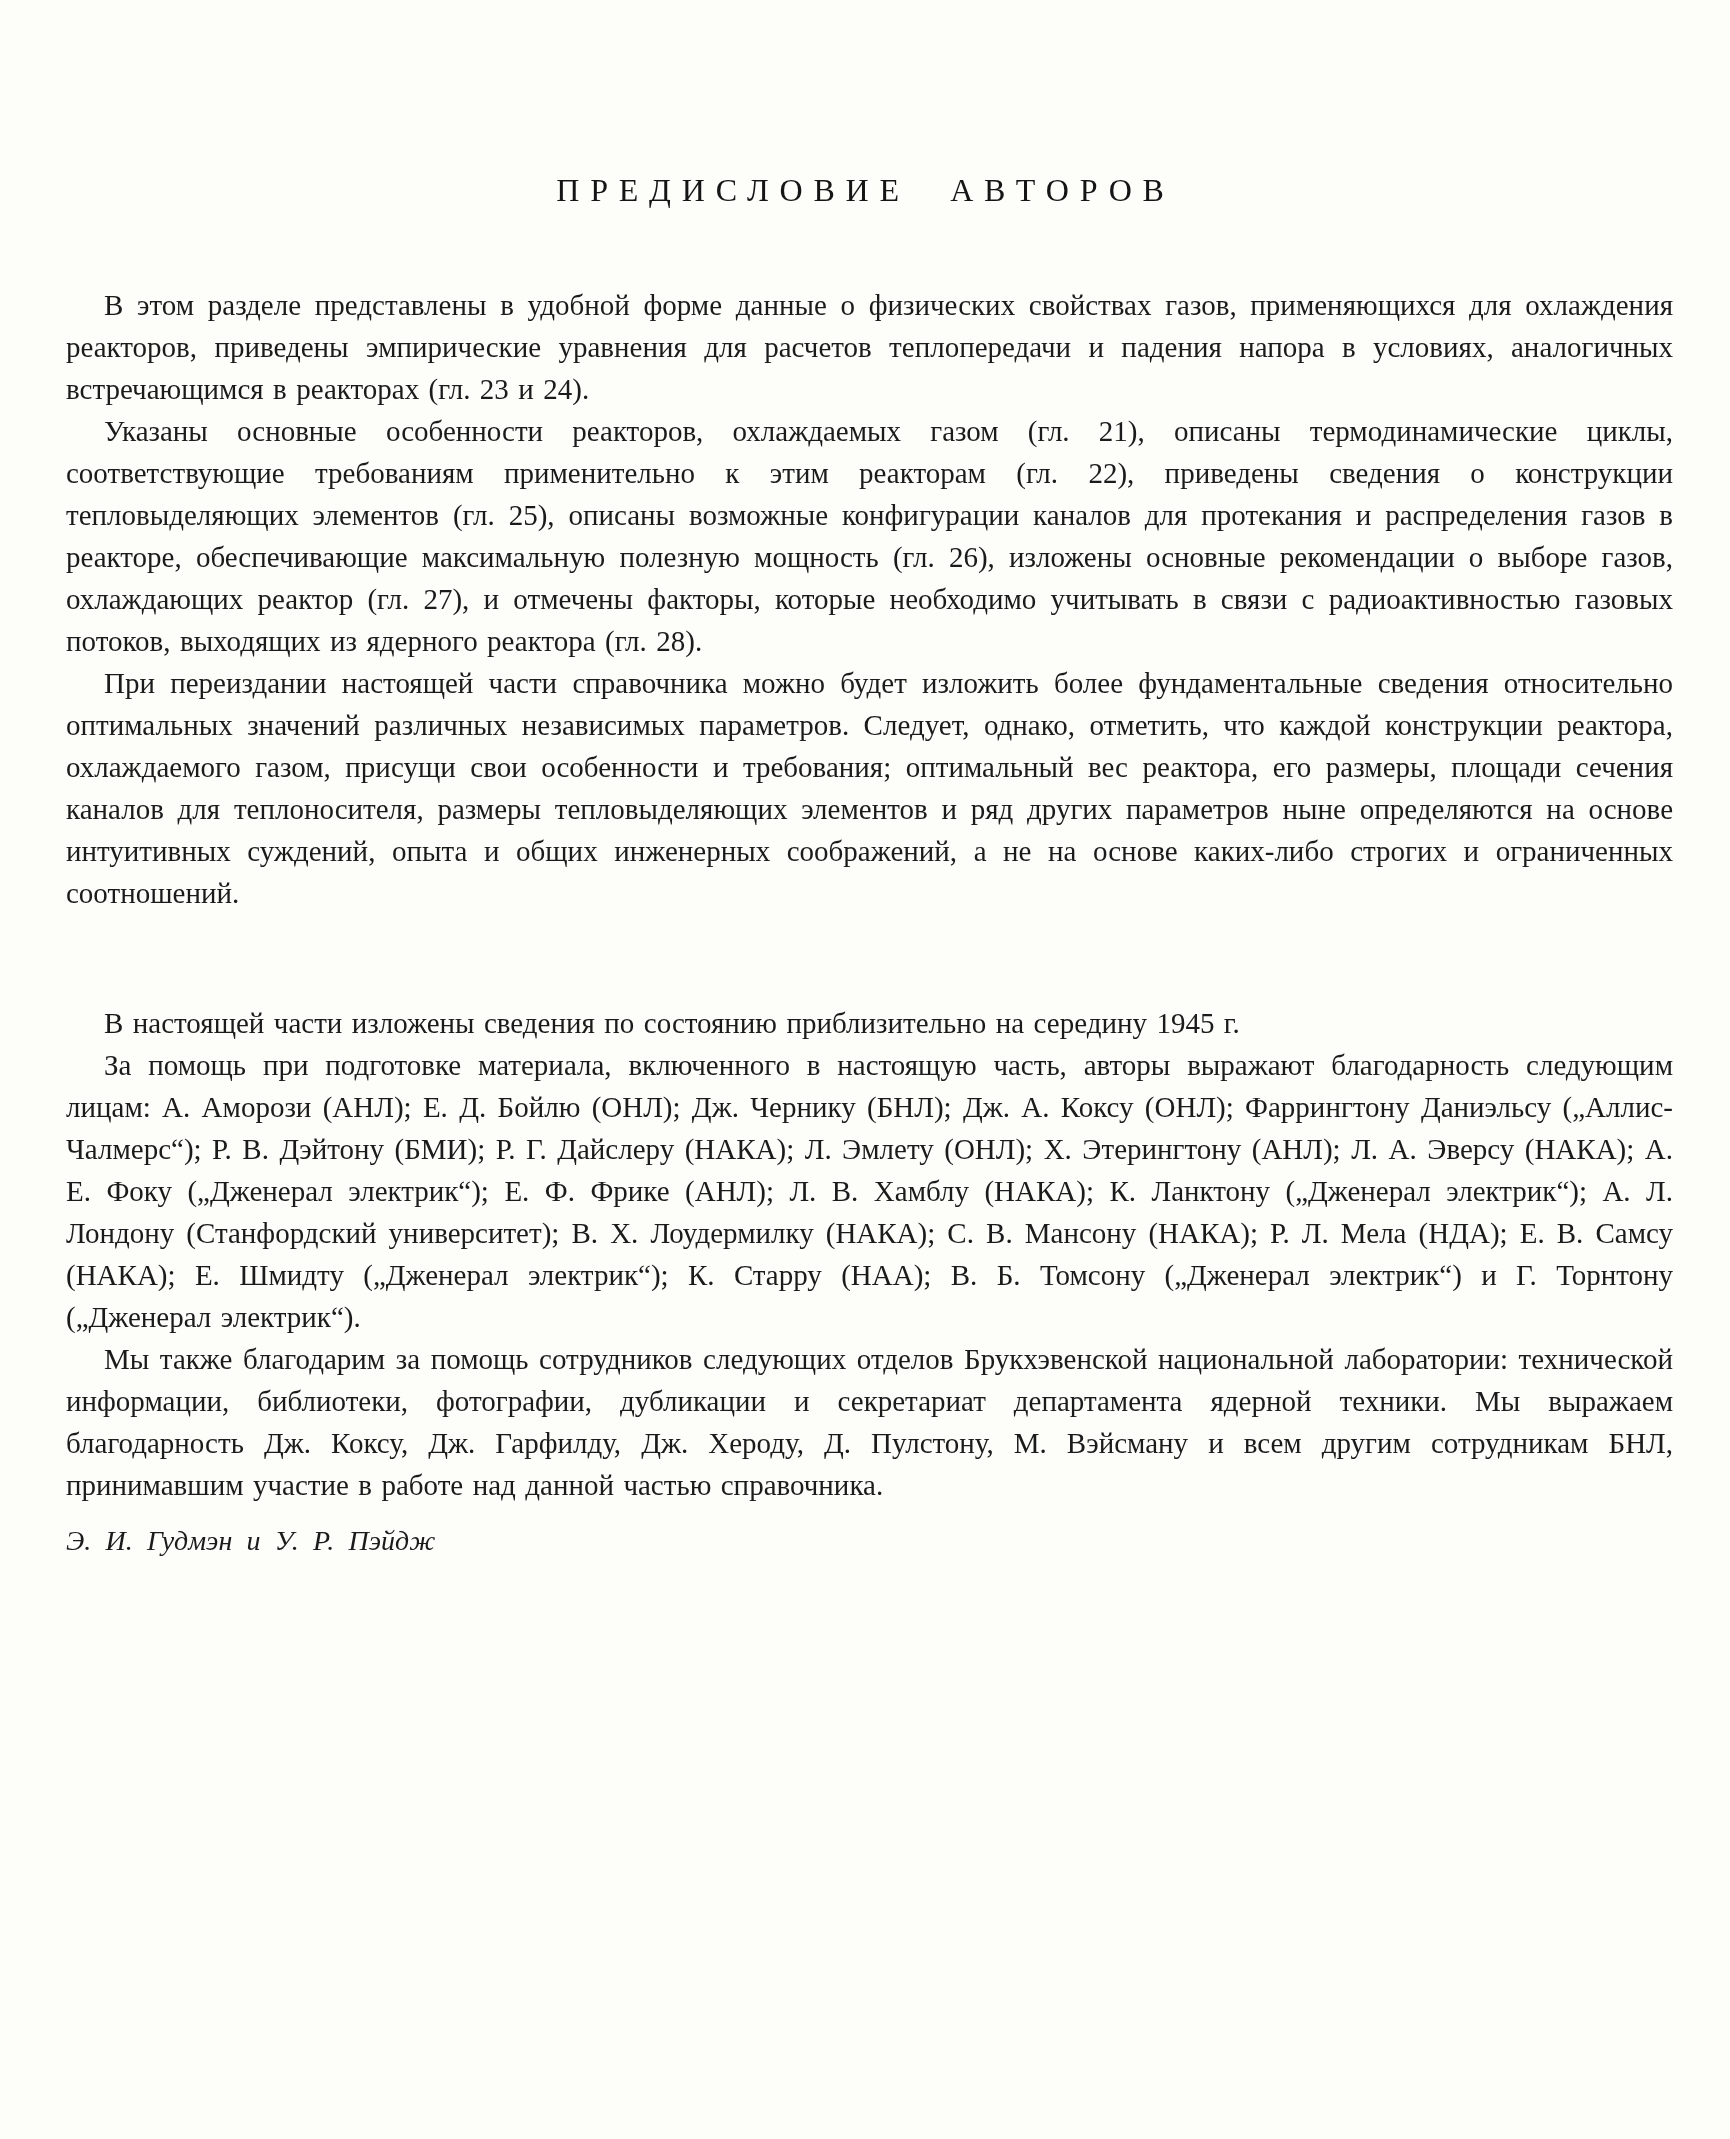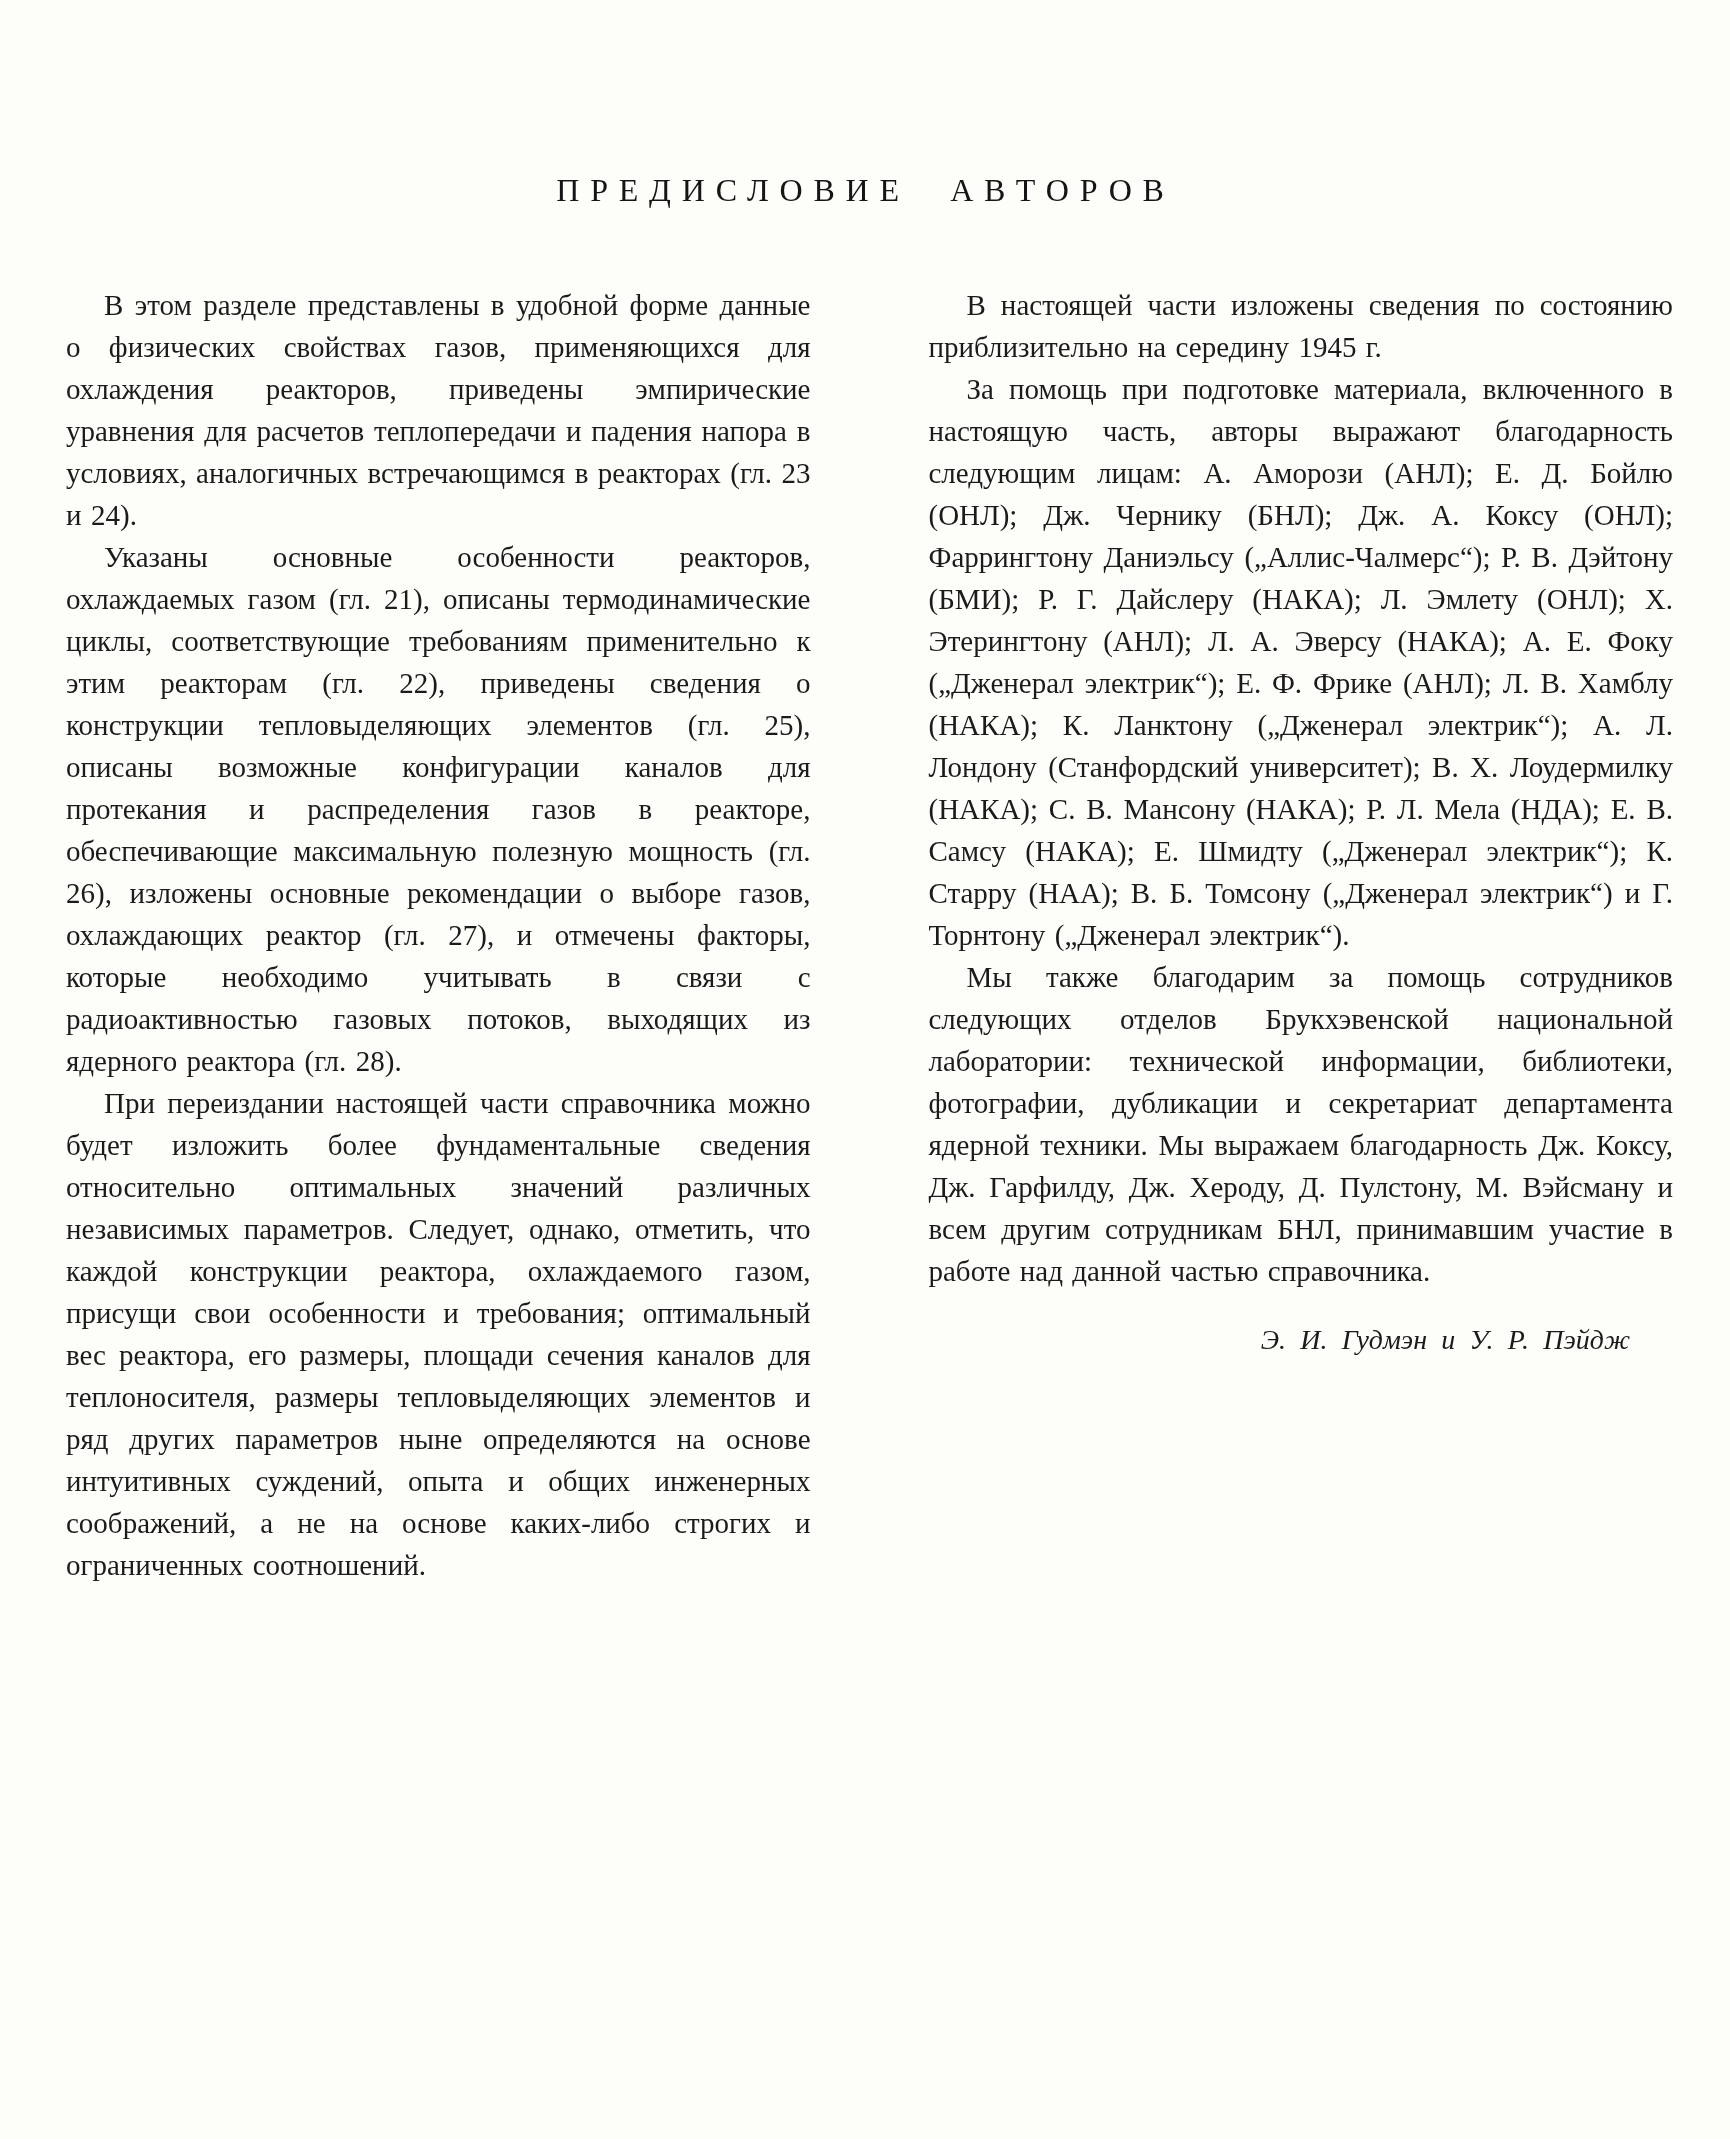--- a/index.html
+++ b/index.html
@@ -25,42 +25,43 @@
     padding-top: 172px;
     text-align: center;
     font-size: 32px;
     font-weight: 400;
     letter-spacing: 10.8px;
     word-spacing: 21.6px;
     color: #151515;
   }
   .columns {
     display: flex;
-    gap: 118px;
+    gap: 88px;
     padding: 0 58px 0 66px;
     margin-top: 75px;
+    flex-direction: column;
   }
   .col {
     flex: 1 1 0;
     min-width: 0;
   }
   .col p {
     margin: 0;
     font-size: 29px;
     line-height: 42px;
     text-align: justify;
     text-indent: 38px;
     word-spacing: 2.2px;
     hyphens: auto;
   }
   .signature {
-    margin-top: 32px;
+    margin-top: 19px;
     font-size: 28px;
     font-style: italic;
-    text-align: right;
+    text-align: left;
     padding-right: 43px;
     word-spacing: 7.2px;
     color: #1b1b1b;
   }
 </style>
 </head>
 <body>
 
 <div class="page">
 

